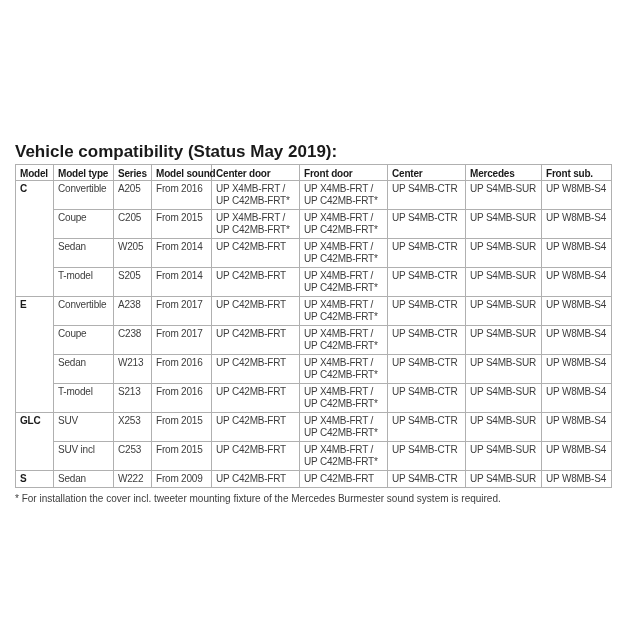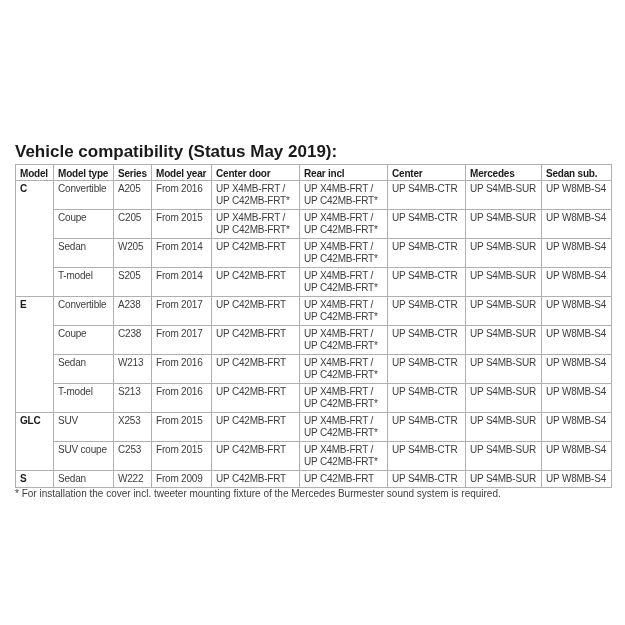--- a/index.html
+++ b/index.html
@@ -48,20 +48,21 @@
   }
   .compat td.wrap { white-space: normal; margin-left: 40px; }
   .compat td.model-cell {
     font-weight: 700;
     color: #1a1a1a;
   }
   .footnote {
     font-size: 10px;
     line-height: 12px;
     color: #3d3d3d;
+    margin-top: 5px;
   }
   
   col.c-model      { width: 38px; }
   col.c-model-type { width: 60px; }
   col.c-series     { width: 38px; }
   col.c-model-year { width: 60px; }
   col.c-front-door { width: 88px; }
   col.c-rear-door  { width: 88px; }
   col.c-center     { width: 78px; }
   col.c-surround   { width: 76px; }
@@ -83,26 +84,26 @@
       <col class="c-rear-door">
       <col class="c-center">
       <col class="c-surround">
       <col class="c-front-sub">
     </colgroup>
     <thead>
       <tr>
           <th>Model</th>
           <th>Model type</th>
           <th>Series</th>
-          <th>Model year</th>
+          <th>Model sound</th>
           <th>Center door</th>
-          <th>Rear incl</th>
+          <th>Front door</th>
           <th>Center</th>
           <th>Mercedes</th>
-          <th>Sedan sub.</th>
+          <th>Front sub.</th>
         </tr>
     </thead>
     <tbody>
         <tr>
           <td rowspan="4" class="model-cell">C</td>
           <td>Convertible</td>
           <td>A205</td>
           <td>From 2016</td>
           <td class="wrap">UP X4MB-FRT / UP C42MB-FRT*</td>
           <td class="wrap">UP X4MB-FRT / UP C42MB-FRT*</td>
@@ -186,21 +187,21 @@
           <td>SUV</td>
           <td>X253</td>
           <td>From 2015</td>
           <td class="wrap">UP C42MB-FRT</td>
           <td class="wrap">UP X4MB-FRT / UP C42MB-FRT*</td>
           <td>UP S4MB-CTR</td>
           <td>UP S4MB-SUR</td>
           <td>UP W8MB-S4</td>
         </tr>
         <tr>
-          <td>SUV coupe</td>
+          <td>SUV incl</td>
           <td>C253</td>
           <td>From 2015</td>
           <td class="wrap">UP C42MB-FRT</td>
           <td class="wrap">UP X4MB-FRT / UP C42MB-FRT*</td>
           <td>UP S4MB-CTR</td>
           <td>UP S4MB-SUR</td>
           <td>UP W8MB-S4</td>
         </tr>
         <tr>
           <td rowspan="1" class="model-cell">S</td>

